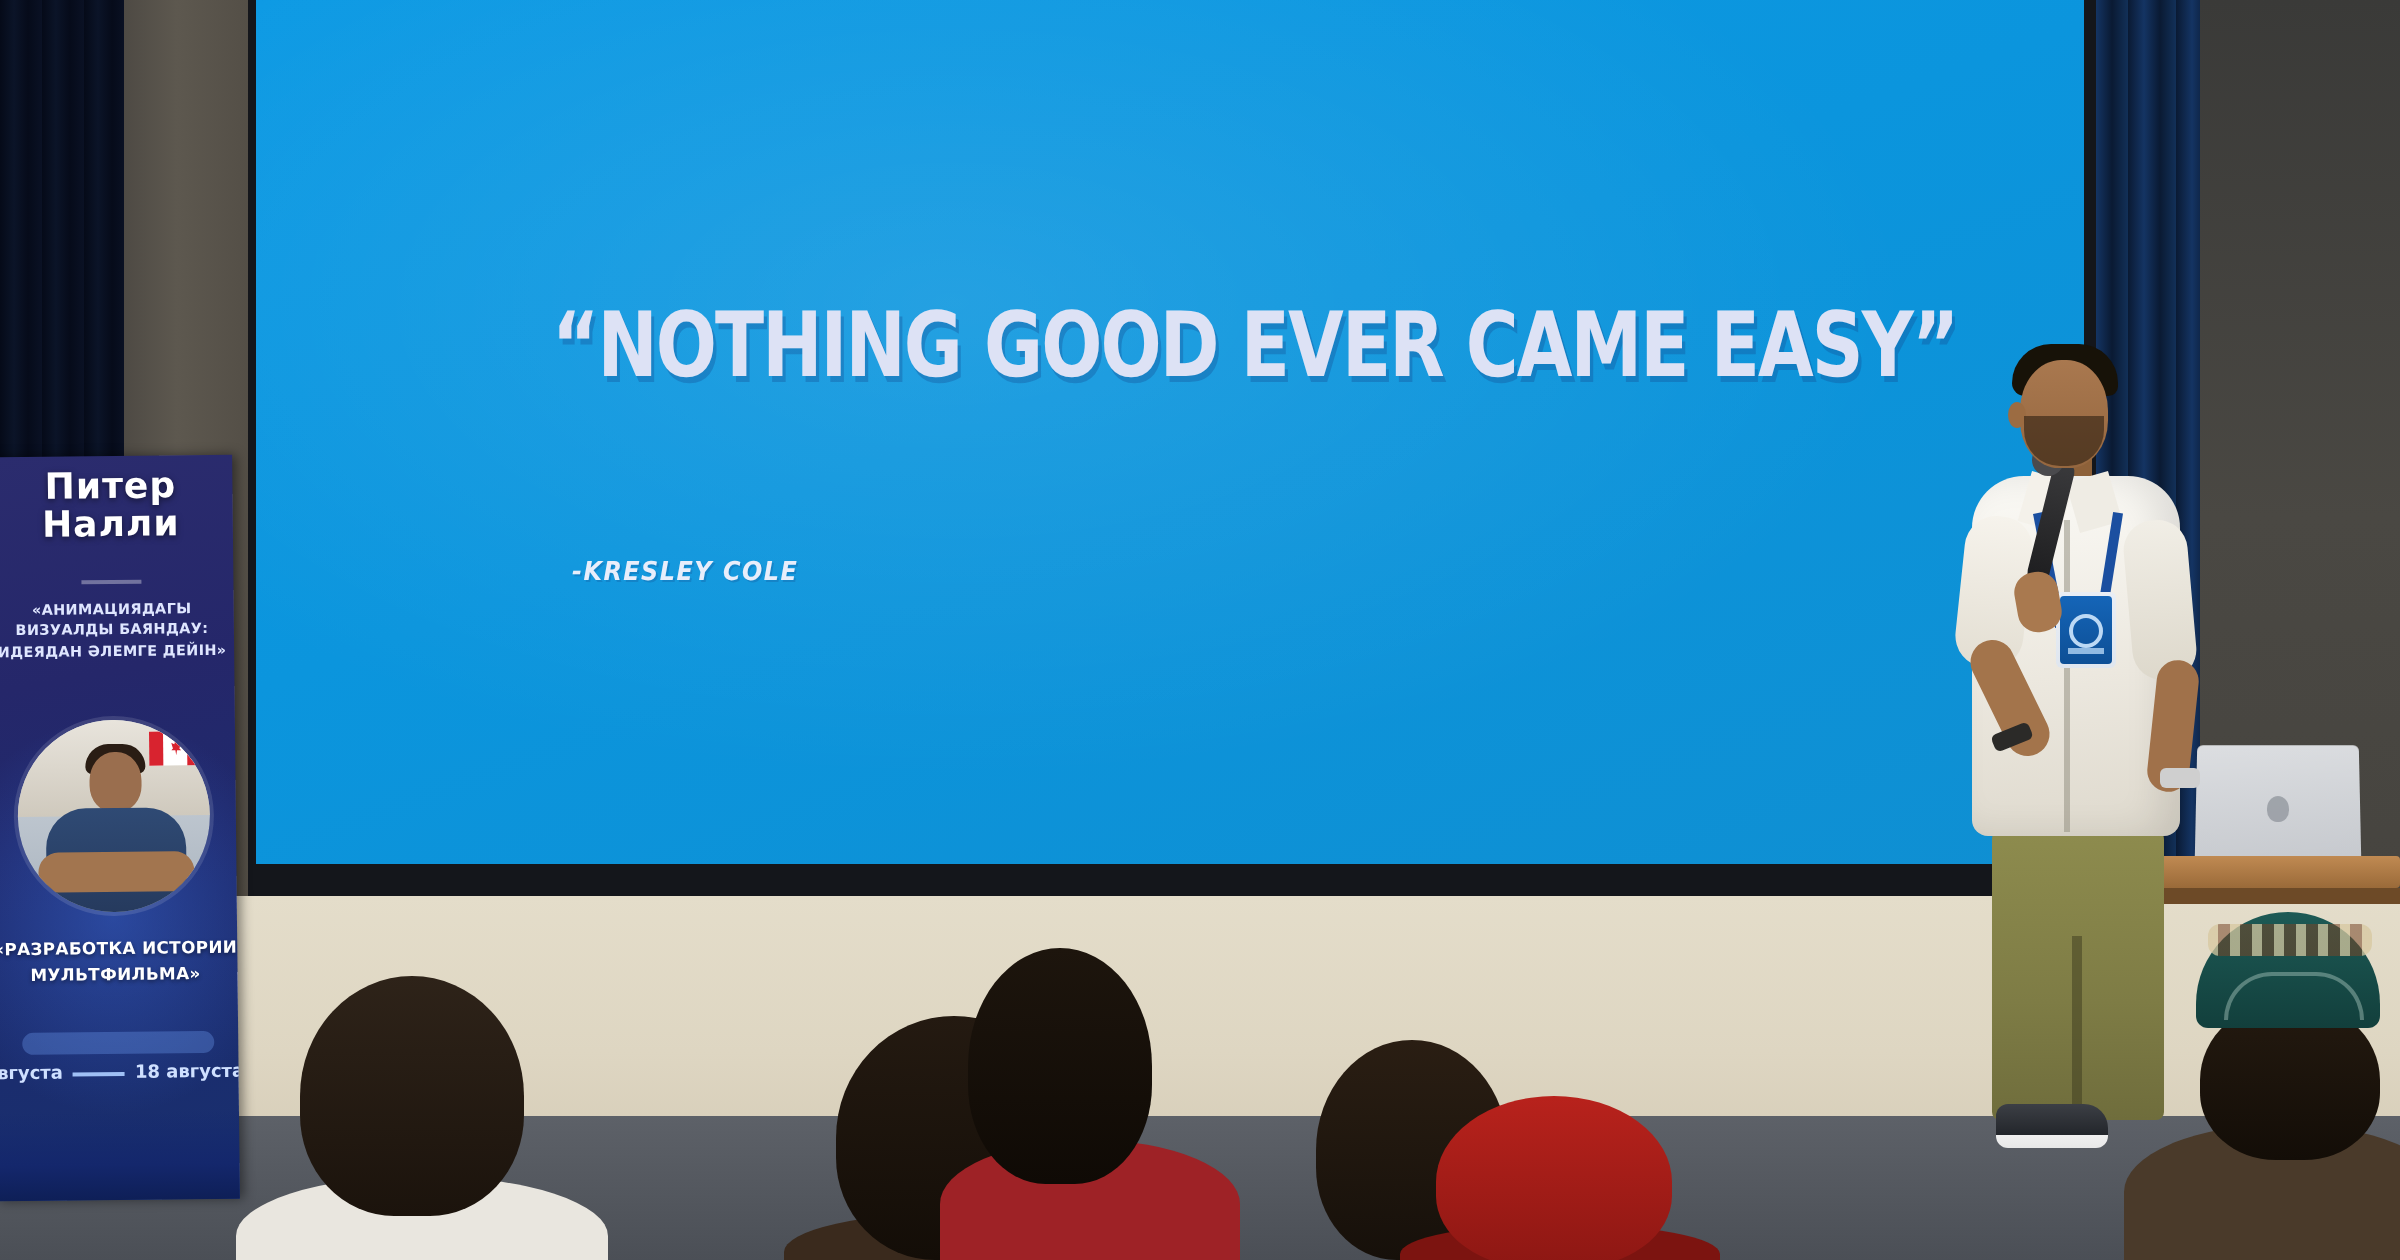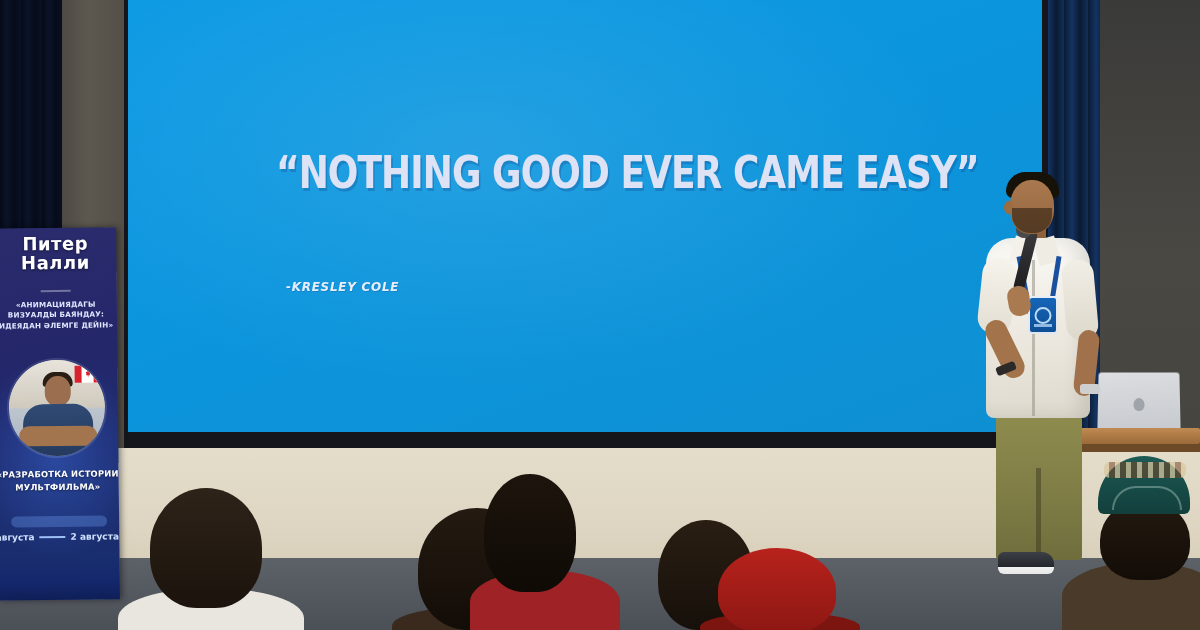--- a/index.html
+++ b/index.html
@@ -565,21 +565,21 @@
       <div class="bp-head"></div>
       <div class="bp-body"></div>
       <div class="bp-arms"></div>
     </div>
 
     <div class="banner-title">«РАЗРАБОТКА ИСТОРИИ МУЛЬТФИЛЬМА»</div>
     <div class="banner-pill"></div>
     <div class="banner-dates">
       <span>августа</span>
       <span class="date-dash"></span>
-      <span>2 августа</span>
+      <span>18 августа</span>
     </div>
     <div class="banner-foot"></div>
   </div>
 
   <div class="laptop-screen">
     <div class="laptop-logo"></div>
   </div>
   <div class="laptop-base"></div>
   <div class="table"></div>
   <div class="table-edge"></div>

